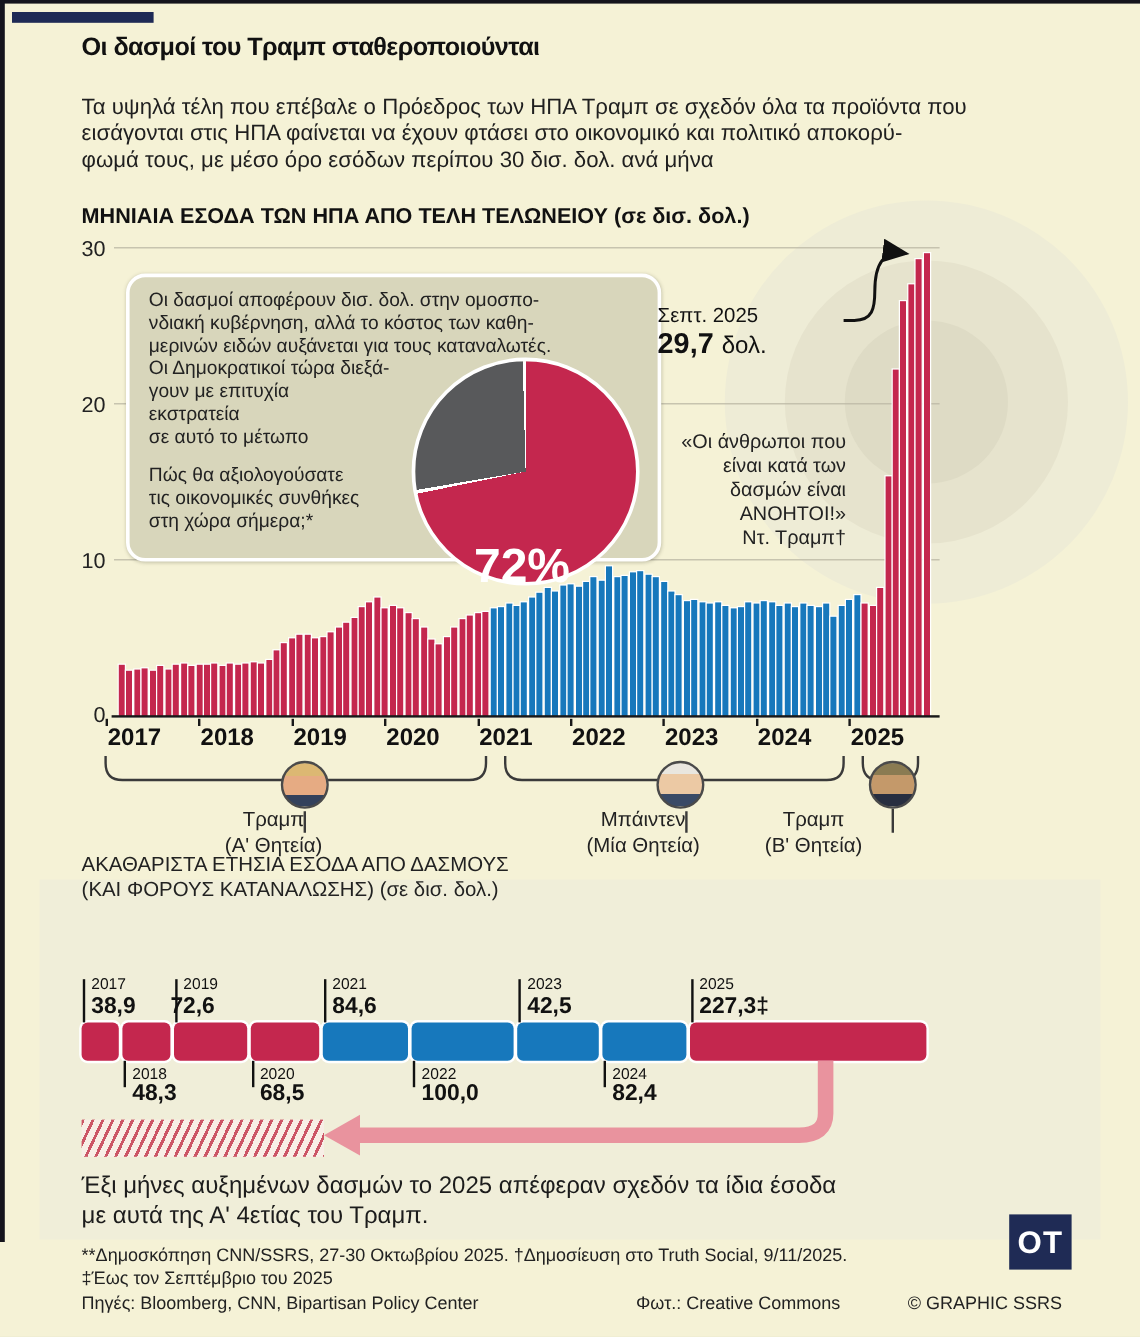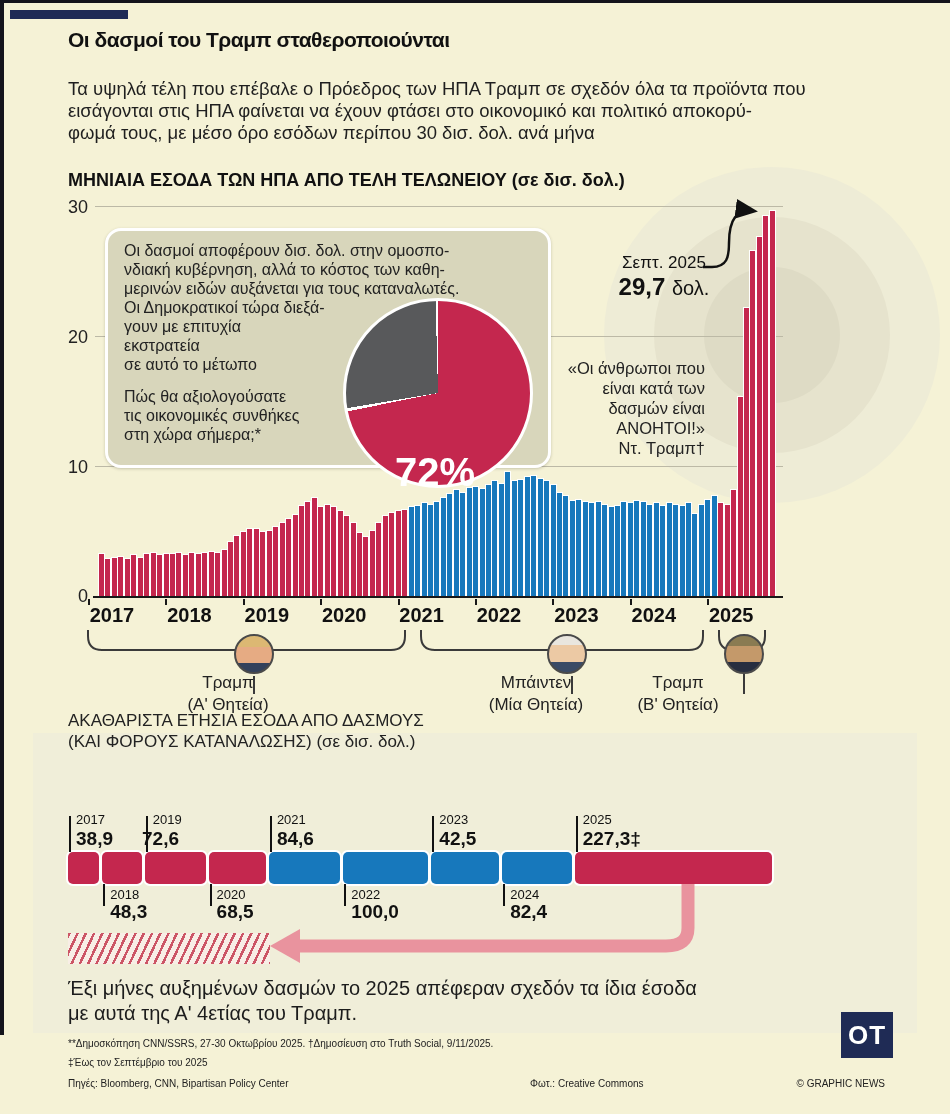--- a/index.html
+++ b/index.html
@@ -26,21 +26,21 @@
            border-radius:16px;z-index:2;box-shadow:0 1px 3px rgba(60,60,40,.25);}
   #callout .p1{position:absolute;left:16px;top:10px;font-size:16px;line-height:19px;color:#222;}
   #callout .p2{position:absolute;left:16px;top:156px;font-size:16px;line-height:19px;color:#222;}
   #donut{left:343px;top:298px;width:184px;height:184px;border-radius:50%;border:3px solid #fff;z-index:3;
          background:conic-gradient(#c4274e 0deg 258.5deg,#fff 258.5deg 260.5deg,#58595b 260.5deg 358.5deg,#fff 358.5deg 360deg);}
   #donut-hole{left:389px;top:344px;width:92px;height:92px;border-radius:50%;background:#c9c8c3;z-index:3;text-align:center;}
   #donut-hole .lbl{margin-top:14px;font-size:20px;color:#111;}
   #donut-hole .arr{font-size:26px;line-height:26px;color:#111;}
   #donut-pct{left:375px;top:450px;width:120px;text-align:center;font-size:40px;font-weight:600;color:#fff;z-index:3;}
   
-  #sept{left:548px;top:253px;width:152px;text-align:center;z-index:4;padding-left:40px;}
+  #sept{left:548px;top:253px;width:152px;text-align:left;z-index:4;}
   #sept .l1{font-size:17px;color:#111;}
   #sept .l2{font-size:24px;font-weight:600;color:#111;}
   #sept .unit{font-size:20px;font-weight:400;}
   #quote{left:548px;top:358px;width:157px;text-align:right;font-size:16.5px;line-height:20px;color:#222;z-index:4;}
   
   .tl-label{position:absolute;top:672px;width:124px;text-align:center;font-size:17px;line-height:22px;color:#222;z-index:4;}
   .portrait{position:absolute;top:634px;width:36px;height:36px;border-radius:50%;border:2px solid #4a4a4a;z-index:6;}
   .face-trump{background:linear-gradient(180deg,#dcb873 0 30%,#e6ab83 30% 74%,#33415c 74%);}
   .face-biden{background:linear-gradient(180deg,#e9e6df 0 26%,#ecc9a4 26% 72%,#3a4a66 72%);}
   .face-trump2{background:linear-gradient(180deg,#8a7b52 0 28%,#c4996a 28% 72%,#272e40 72%);}
@@ -49,21 +49,21 @@
   #aheading{left:68px;top:710px;font-size:17px;font-weight:400;line-height:21px;color:#222;}
   #abar{left:68px;top:852px;width:712px;height:32px;z-index:1;}
   .aseg{position:absolute;top:0;height:32px;border-radius:5px;box-shadow:0 0 0 2px #fff;}
   .atick{position:absolute;width:2px;background:#111;z-index:2;}
   .ayear{position:absolute;font-size:13px;color:#111;z-index:2;}
   .aval{position:absolute;font-size:19px;font-weight:600;color:#111;z-index:2;}
   #hatch{left:68px;top:933px;width:202px;height:31px;z-index:1;
          background:repeating-linear-gradient(115deg,#cc5566 0 2.5px,#f8eee6 2.5px 7.5px);}
   #acaption{left:68px;top:976px;width:740px;font-size:20px;line-height:25px;color:#1c1c1c;}
   
-  .foot{font-size:10px;color:#222;}
+  .foot{font-size:15px;color:#222;}
   #fnote1{left:68px;top:1038px;}
   #fnote2{left:68px;top:1057px;}
   #fsources{left:68px;top:1078px;}
   #fphoto{left:530px;top:1078px;}
   #fcopy{left:755px;top:1078px;width:130px;text-align:right;}
   #otlogo{left:841px;top:1012px;width:52px;height:46px;background:#1f2b55;color:#fff;z-index:2;
           text-align:center;line-height:46px;font-size:26px;font-weight:700;letter-spacing:1px;}
   svg.overlay{position:absolute;left:0;top:0;z-index:5;pointer-events:none;}
 </style>
 </head>
@@ -330,16 +330,16 @@
       <div class="abs aval" style="left: 582.704px; top: 828px;">227,3‡</div>
     </div>
   <div class="abs" id="hatch"></div>
   <div class="abs prelines" id="acaption">Έξι μήνες αυξημένων δασμών το 2025 απέφεραν σχεδόν τα ίδια έσοδα
 με αυτά της Α' 4ετίας του Τραμπ.</div>
 
   <div class="abs foot" id="fnote1">**Δημοσκόπηση CNN/SSRS, 27-30 Οκτωβρίου 2025. †Δημοσίευση στο Truth Social, 9/11/2025.</div>
   <div class="abs foot" id="fnote2">‡Έως τον Σεπτέμβριο του 2025</div>
   <div class="abs foot" id="fsources">Πηγές: Bloomberg, CNN, Bipartisan Policy Center</div>
   <div class="abs foot" id="fphoto">Φωτ.: Creative Commons</div>
-  <div class="abs foot" id="fcopy">© GRAPHIC NEWS</div>
+  <div class="abs foot" id="fcopy">© GRAPHIC SSRS</div>
   <div class="abs" id="otlogo">OT</div>
 
 </div>
 
 </body></html>

